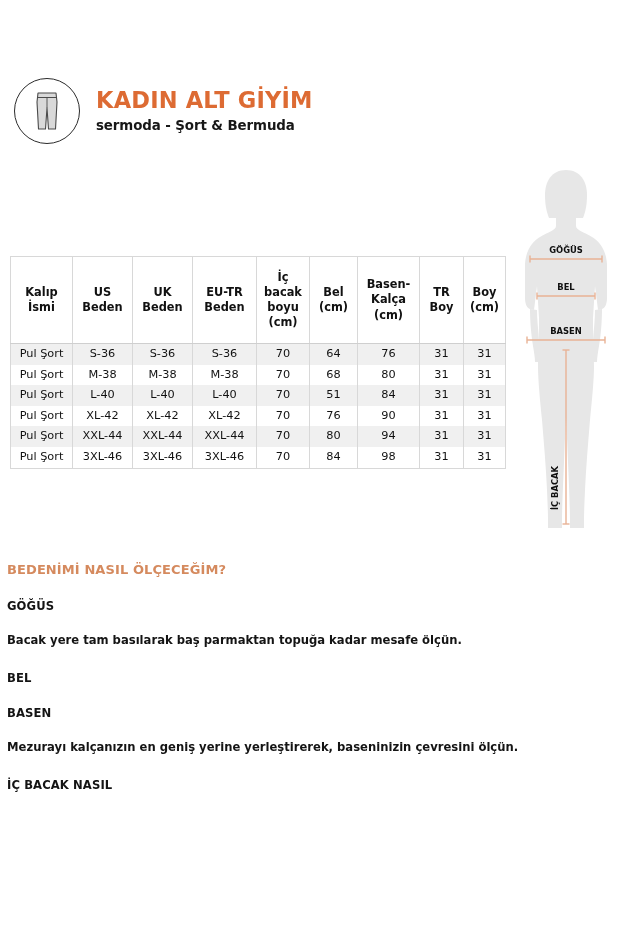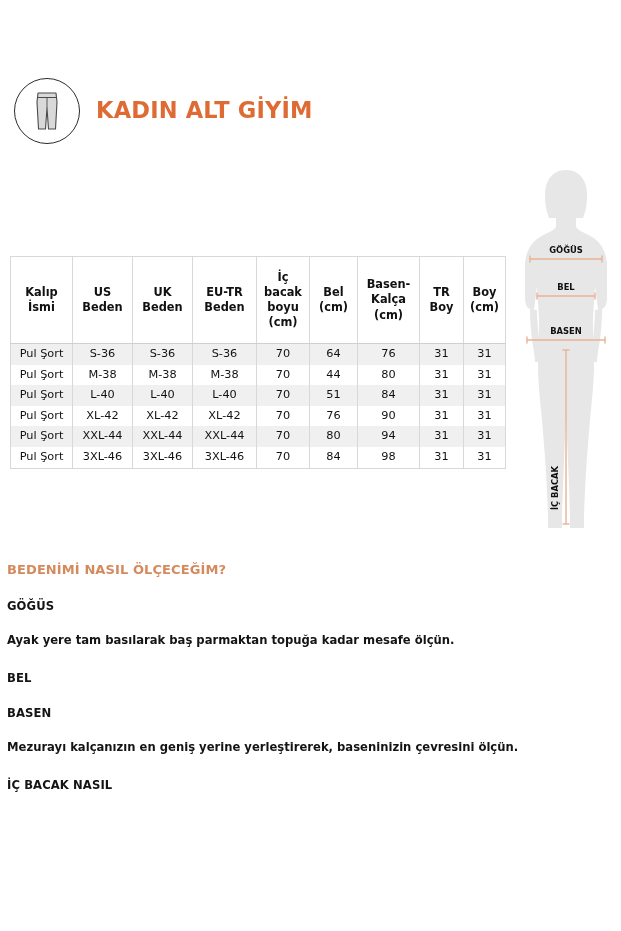--- a/index.html
+++ b/index.html
@@ -157,20 +157,21 @@
 <div class="header">
   <div class="logo-circle">
     <svg width="26" height="40" viewBox="0 0 26 40" aria-hidden="true">
       <path d="M4 2 H22 L23 11 L21.5 38 H14.5 L13 17 L11.5 38 H4.5 L3 11 Z" fill="#d9d9d9" stroke="#4a4a4a" stroke-width="1.1" stroke-linejoin="round"></path>
       <line x1="3.4" y1="6.5" x2="22.6" y2="6.5" stroke="#4a4a4a" stroke-width="1"></line>
       <line x1="13" y1="7" x2="13" y2="17" stroke="#4a4a4a" stroke-width="0.9"></line>
     </svg>
   </div>
   <div class="header-text">
     <div class="title">KADIN ALT GİYİM</div>
+    <div class="subtitle">sermoda - Şort &amp; Bermuda</div>
   </div>
 </div>
 
 <table class="size-table">
   <colgroup>
     <col class="col-name">
       <col class="col-us">
       <col class="col-uk">
       <col class="col-eutr">
     <col class="col-inseam">
@@ -203,21 +204,21 @@
         <td>76</td>
         <td>31</td>
         <td>31</td>
       </tr>
       <tr>
         <td>Pul Şort</td>
         <td>M-38</td>
         <td>M-38</td>
         <td>M-38</td>
         <td>70</td>
-        <td>44</td>
+        <td>68</td>
         <td>80</td>
         <td>31</td>
         <td>31</td>
       </tr>
       <tr>
         <td>Pul Şort</td>
         <td>L-40</td>
         <td>L-40</td>
         <td>L-40</td>
         <td>70</td>
@@ -315,21 +316,21 @@
       <text x="46" y="320" id="fig-inseam" transform="rotate(-90 46 320)">İÇ BACAK</text>
     </g>
   </svg>
 </div>
 
 <div class="instructions">
   <p class="inst-title">BEDENİMİ NASIL ÖLÇECEĞİM?</p>
   <div id="instruction-blocks">
       <div class="inst-block">
         <p class="inst-head">GÖĞÜS</p>
-        <p class="inst-body">Ayak yere tam basılarak baş parmaktan topuğa kadar mesafe ölçün.</p>
+        <p class="inst-body">Bacak yere tam basılarak baş parmaktan topuğa kadar mesafe ölçün.</p>
       </div>
       <div class="inst-block">
         <p class="inst-head">BEL</p>
       </div>
       <div class="inst-block">
         <p class="inst-head">BASEN</p>
         <p class="inst-body">Mezurayı kalçanızın en geniş yerine yerleştirerek, baseninizin çevresini ölçün.</p>
       </div>
       <div class="inst-block">
         <p class="inst-head">İÇ BACAK NASIL</p>

